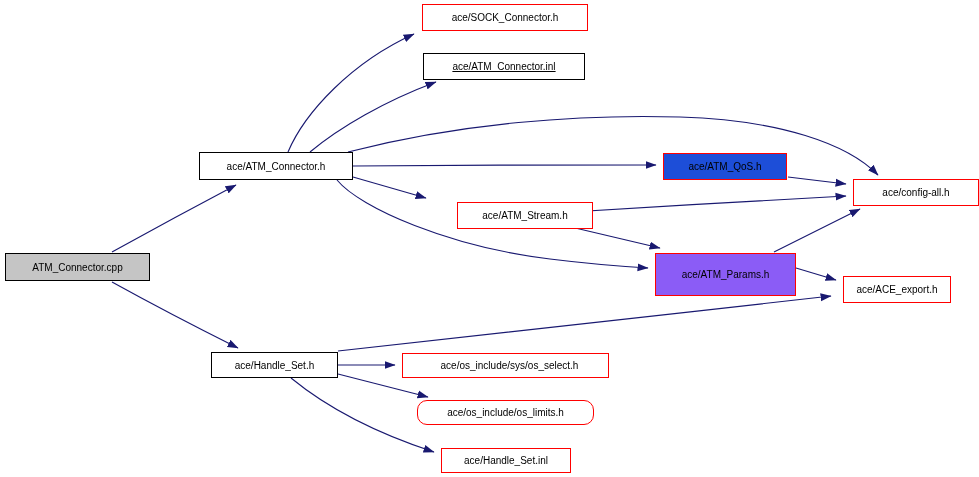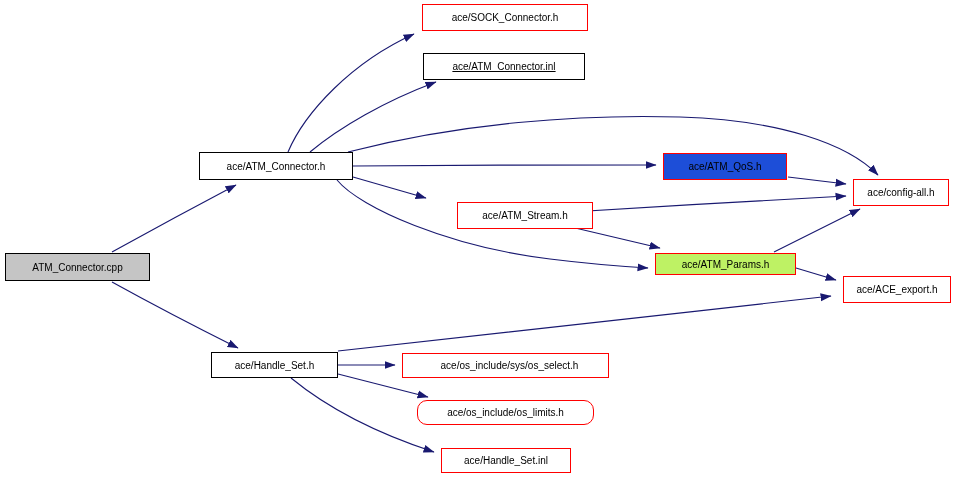--- a/index.html
+++ b/index.html
@@ -76,27 +76,27 @@
       </div>
       <div class="node" style="left: 422px; top: 4px; width: 166px; height: 27px; border-color: rgb(255, 0, 0); background: rgb(255, 255, 255);">
         <span>ace/SOCK_Connector.h</span>
       </div>
       <div class="node" style="left: 423px; top: 53px; width: 162px; height: 27px; border-color: rgb(0, 0, 0); background: rgb(255, 255, 255); text-decoration: underline;">
         <span>ace/ATM_Connector.inl</span>
       </div>
       <div class="node" style="left: 663px; top: 153px; width: 124px; height: 27px; border-color: rgb(255, 0, 0); background: #1d4ed8;">
         <span>ace/ATM_QoS.h</span>
       </div>
-      <div class="node" style="left: 853px; top: 179px; width: 96px; height: 27px; border-color: rgb(255, 0, 0); background: rgb(255, 255, 255);">
+      <div class="node" style="left: 853px; top: 179px; width: 126px; height: 27px; border-color: rgb(255, 0, 0); background: rgb(255, 255, 255);">
         <span>ace/config-all.h</span>
       </div>
       <div class="node" style="left: 457px; top: 202px; width: 136px; height: 27px; border-color: rgb(255, 0, 0); background: rgb(255, 255, 255);">
         <span>ace/ATM_Stream.h</span>
       </div>
-      <div class="node" style="left: 655px; top: 253px; width: 141px; height: 22px; border-color: rgb(255, 0, 0); background: #bef264;">
+      <div class="node" style="left: 655px; top: 253px; width: 141px; height: 43px; border-color: rgb(255, 0, 0); background: #8b5cf6;">
         <span>ace/ATM_Params.h</span>
       </div>
       <div class="node" style="left: 843px; top: 276px; width: 108px; height: 27px; border-color: rgb(255, 0, 0); background: rgb(255, 255, 255);">
         <span>ace/ACE_export.h</span>
       </div>
       <div class="node" style="left: 211px; top: 352px; width: 127px; height: 26px; border-color: rgb(0, 0, 0); background: rgb(255, 255, 255);">
         <span>ace/Handle_Set.h</span>
       </div>
       <div class="node" style="left: 402px; top: 353px; width: 207px; height: 25px; border-color: rgb(255, 0, 0); background: rgb(255, 255, 255); padding-left: 8px;">
         <span>ace/os_include/sys/os_select.h</span>

